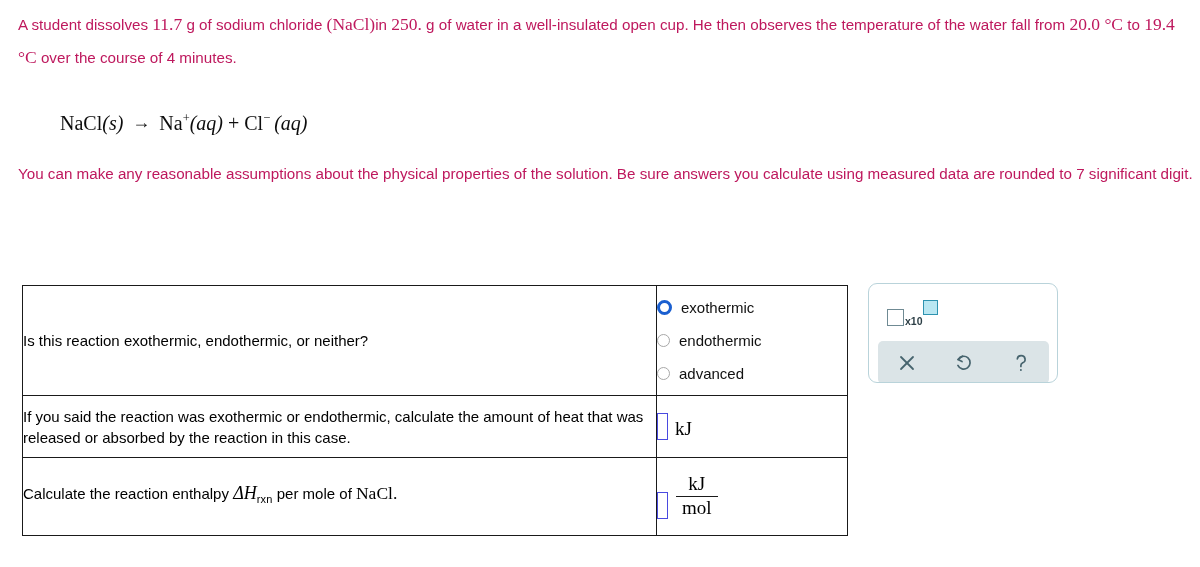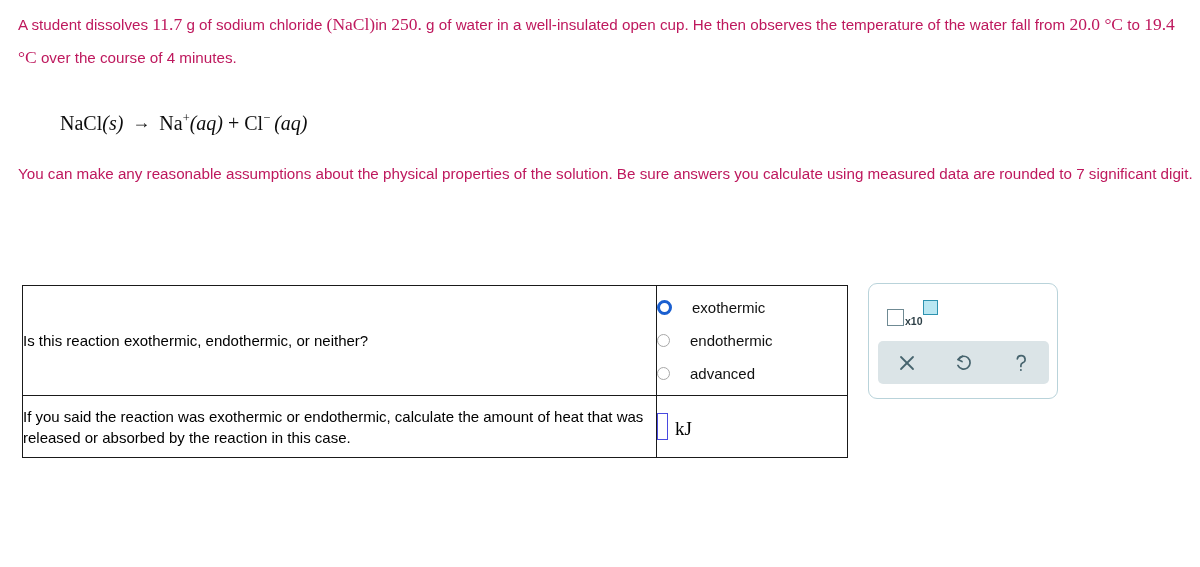--- a/index.html
+++ b/index.html
@@ -105,21 +105,21 @@
     box-sizing: border-box;
     flex: 0 0 auto;
   }
   .radio.selected {
     border: 3px solid #1a5fd0;
     width: 15px;
     height: 15px;
     box-shadow: 0 0 0 1px #ffffff inset;
   }
   .radio-label {
-    margin-left: 20px;
+    margin-left: 9px;
     font-size: 15px;
     color: #111;
   }
 
   
   .ans-line {
     display: flex;
     align-items: flex-end;
   }
   .ans-box {
@@ -165,21 +165,21 @@
     vertical-align: -4px;
     letter-spacing: .2px;
   }
 
   
   #aleks-toolbar {
     position: absolute;
     left: 868px;
     top: 283px;
     width: 190px;
-    height: 116px;
+    height: 100px;
     background: #ffffff;
     border: 1.5px solid #b9d3da;
     border-radius: 9px;
     box-sizing: border-box;
     overflow: hidden;
   }
   #sci-notation-button {
     position: absolute;
     left: 18px;
     top: 12px;
@@ -267,20 +267,35 @@
           <span class="radio-label">advanced</span>
         </div>
       </td>
     </tr>
     <tr class="row2">
       <td class="q-cell">If you said the reaction was exothermic or endothermic, calculate the amount of heat that was released or absorbed by the reaction in this case.</td>
       <td class="a-cell">
         <div class="ans-line">
           <span class="ans-box"></span>
           <span class="unit">kJ</span>
+        </div>
+      </td>
+    </tr>
+    <tr class="row3">
+      <td class="q-cell">
+        <span>Calculate the reaction enthalpy </span><span class="dh">ΔH</span><span class="sub">rxn</span><span> per mole of </span><span class="ser">NaCl</span><span class="ser">.</span>
+      </td>
+      <td class="a-cell">
+        <div class="ans-line">
+          <span class="ans-box"></span>
+          <span class="frac">
+            <span class="num">kJ</span>
+            <span class="bar"></span>
+            <span class="den">mol</span>
+          </span>
         </div>
       </td>
     </tr>
   </tbody>
     </table>
 
   <div id="aleks-toolbar">
     <div id="sci-notation-button">
       <span class="mant-box"></span>
       <span class="x10">x10</span>

